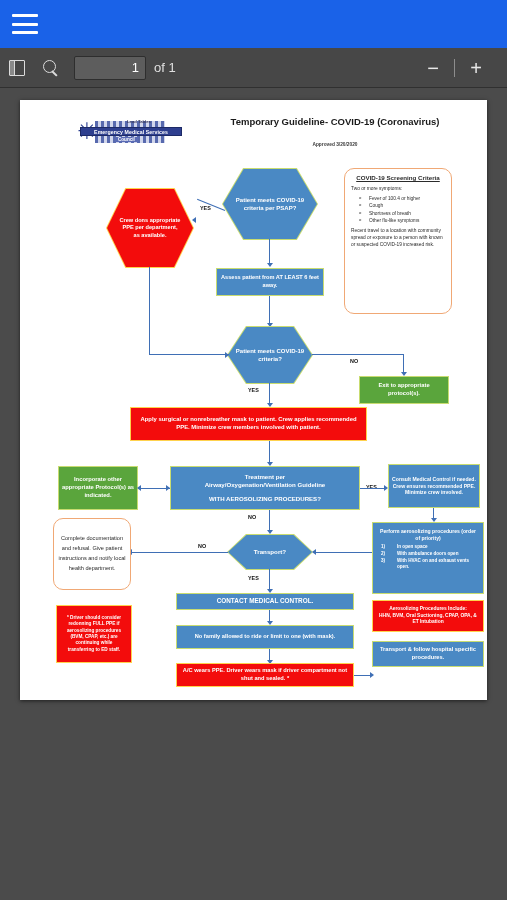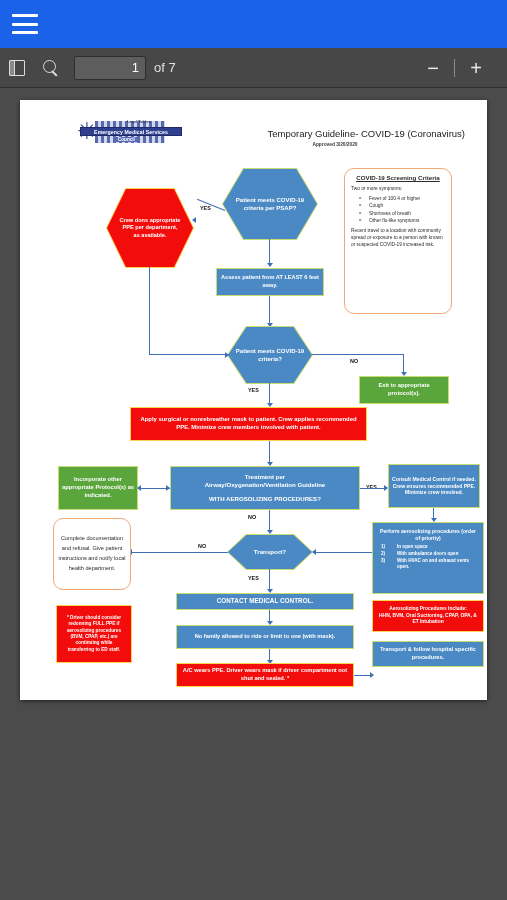--- a/index.html
+++ b/index.html
@@ -99,23 +99,23 @@
   }
   .logo .l1{
     position:absolute; left:52px; top:1px; font-size:4.2px; color:#3a3a5c; font-weight:bold;
   }
   .logo .l3{
     position:absolute; left:40px; top:19px; font-size:4.6px; color:#fff; font-weight:bold;
     background:#5a6bb5; padding:0 3px;
   }
 
   .doc-title{
-    position:absolute; left:185px; top:28px; width:260px;
-    text-align:right;
-    font-size:9.5px; font-weight:normal; color:#1a1a1a;
+    position:absolute; left:185px; top:16px; width:260px;
+    text-align:center;
+    font-size:9.5px; font-weight:bold; color:#1a1a1a;
     font-family:"Liberation Sans", sans-serif;
   }
   .doc-sub{
     position:absolute; left:185px; top:42px; width:260px;
     text-align:center; font-size:4.8px; color:#3a3a3a; font-weight:bold;
   }
 
   
   .node{
     position:absolute;
@@ -205,21 +205,21 @@
 <div class="toolbar">
   <div class="tb-icon">
     <span class="sidebar-glyph">
         <span></span>
       </span>
   </div>
   <div class="tb-icon">
     <span class="search-glyph"></span>
   </div>
   <div class="pagebox">1</div>
-  <div class="oftotal">of 7</div>
+  <div class="oftotal">of 1</div>
   <div class="tb-right">
     <div class="zoom-btn">−</div>
     <div class="tb-sep"></div>
     <div class="zoom-btn">+</div>
   </div>
 </div>
 
 <div class="viewer">
   <div class="page">
 

